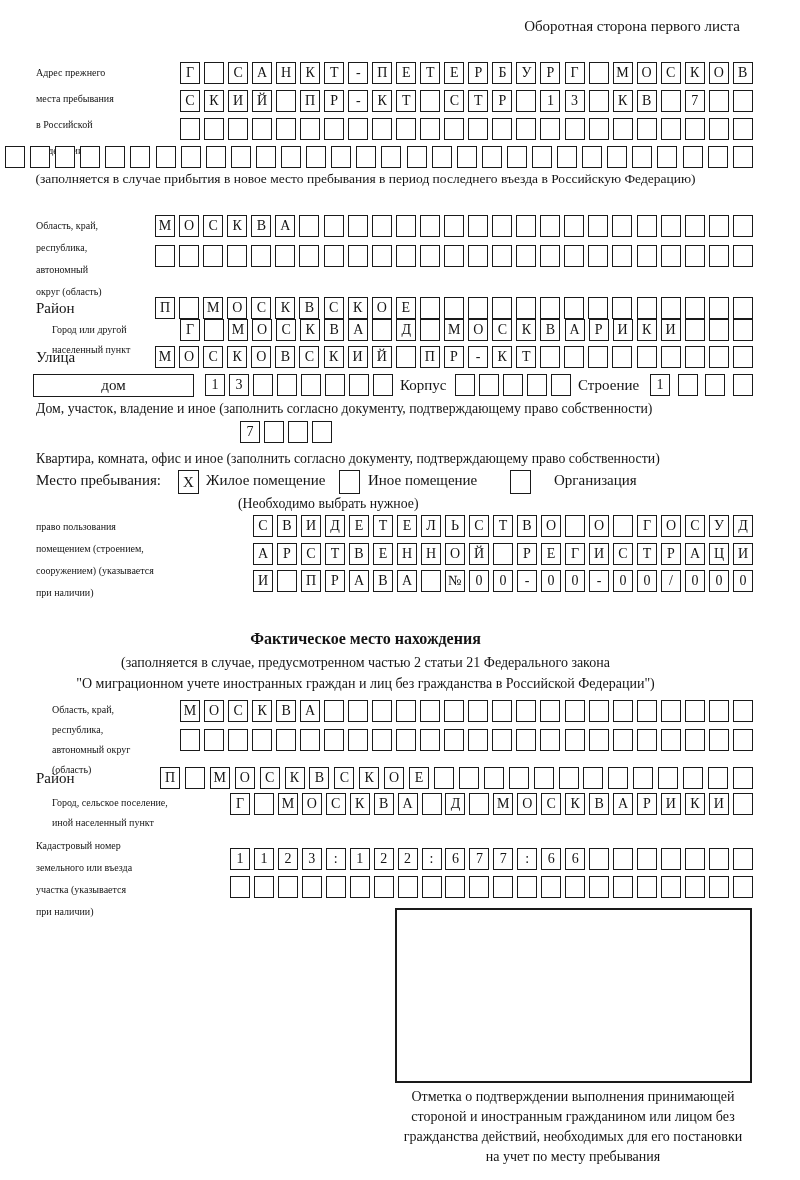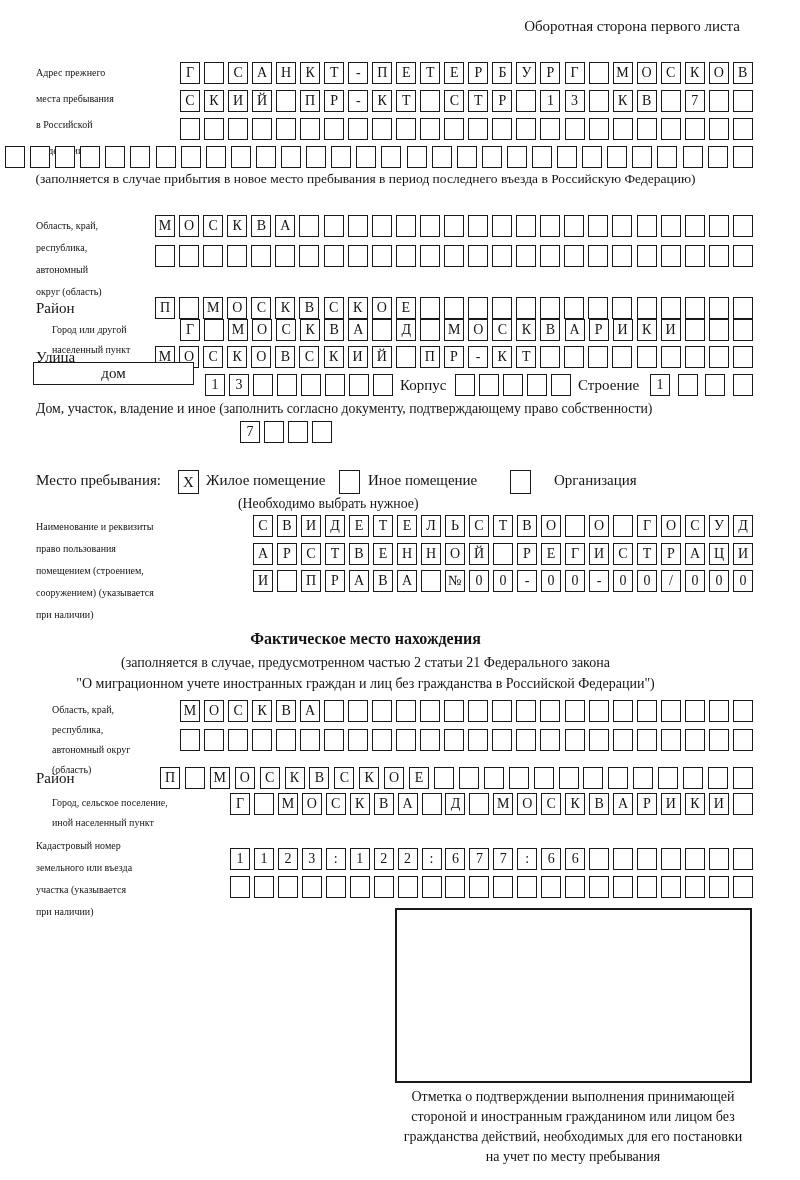--- a/index.html
+++ b/index.html
@@ -295,21 +295,21 @@
       <span class="cell"></span>
       <span class="cell"></span>
       <span class="cell"></span>
       <span class="cell"></span>
       <span class="cell"></span>
       <span class="cell"></span>
       <span class="cell"></span>
       <span class="cell"></span>
     </div>
 
-  <div class="label-box" style="left:33px;top:362px;width:161px;height:23px;">дом</div>
+  <div class="label-box" style="left:33px;top:374px;width:161px;height:23px;">дом</div>
   <div class="cells" style="left:205px;top:374px;width:188px;">
       <span class="cell">1</span>
       <span class="cell">3</span>
       <span class="cell"></span>
       <span class="cell"></span>
       <span class="cell"></span>
       <span class="cell"></span>
       <span class="cell"></span>
       <span class="cell"></span>
     </div>
@@ -329,32 +329,32 @@
       <span class="cell"></span>
     </div>
   <div class="note" style="left:36px;top:401px;font-size:13.8px;">Дом, участок, владение и иное (заполнить согласно документу, подтверждающему право собственности)</div>
 
   <div class="cells" style="left:240px;top:421px;width:92px;">
       <span class="cell">7</span>
       <span class="cell"></span>
       <span class="cell"></span>
       <span class="cell"></span>
     </div>
+  <div class="note" style="left:36px;top:451px;font-size:13.8px;">Квартира, комната, офис и иное (заполнить согласно документу, подтверждающему право собственности)</div>
 
   <div class="inline-lbl" style="left:36px;top:472px;">Место пребывания:</div>
   <div class="checkbox" style="left:178px;top:470px;">X</div>
   <div class="inline-lbl" style="left:206px;top:472px;">Жилое помещение</div>
   <div class="checkbox" style="left:339px;top:470px;"></div>
   <div class="inline-lbl" style="left:368px;top:472px;">Иное помещение</div>
   <div class="checkbox" style="left:510px;top:470px;"></div>
   <div class="inline-lbl" style="left:554px;top:472px;">Организация</div>
   <div class="note" style="left:238px;top:496px;font-size:13.8px;">(Необходимо выбрать нужное)</div>
 
   <div class="lbl mid" style="left:36px;top:516px;">
-      <div>Наименование и реквизиты</div>
       <div>право пользования</div>
       <div>помещением (строением,</div>
       <div>сооружением) (указывается</div>
       <div>при наличии)</div>
     </div>
   <div class="cells" style="left:253px;top:515px;width:500px;">
       <span class="cell">С</span>
       <span class="cell">В</span>
       <span class="cell">И</span>
       <span class="cell">Д</span>

